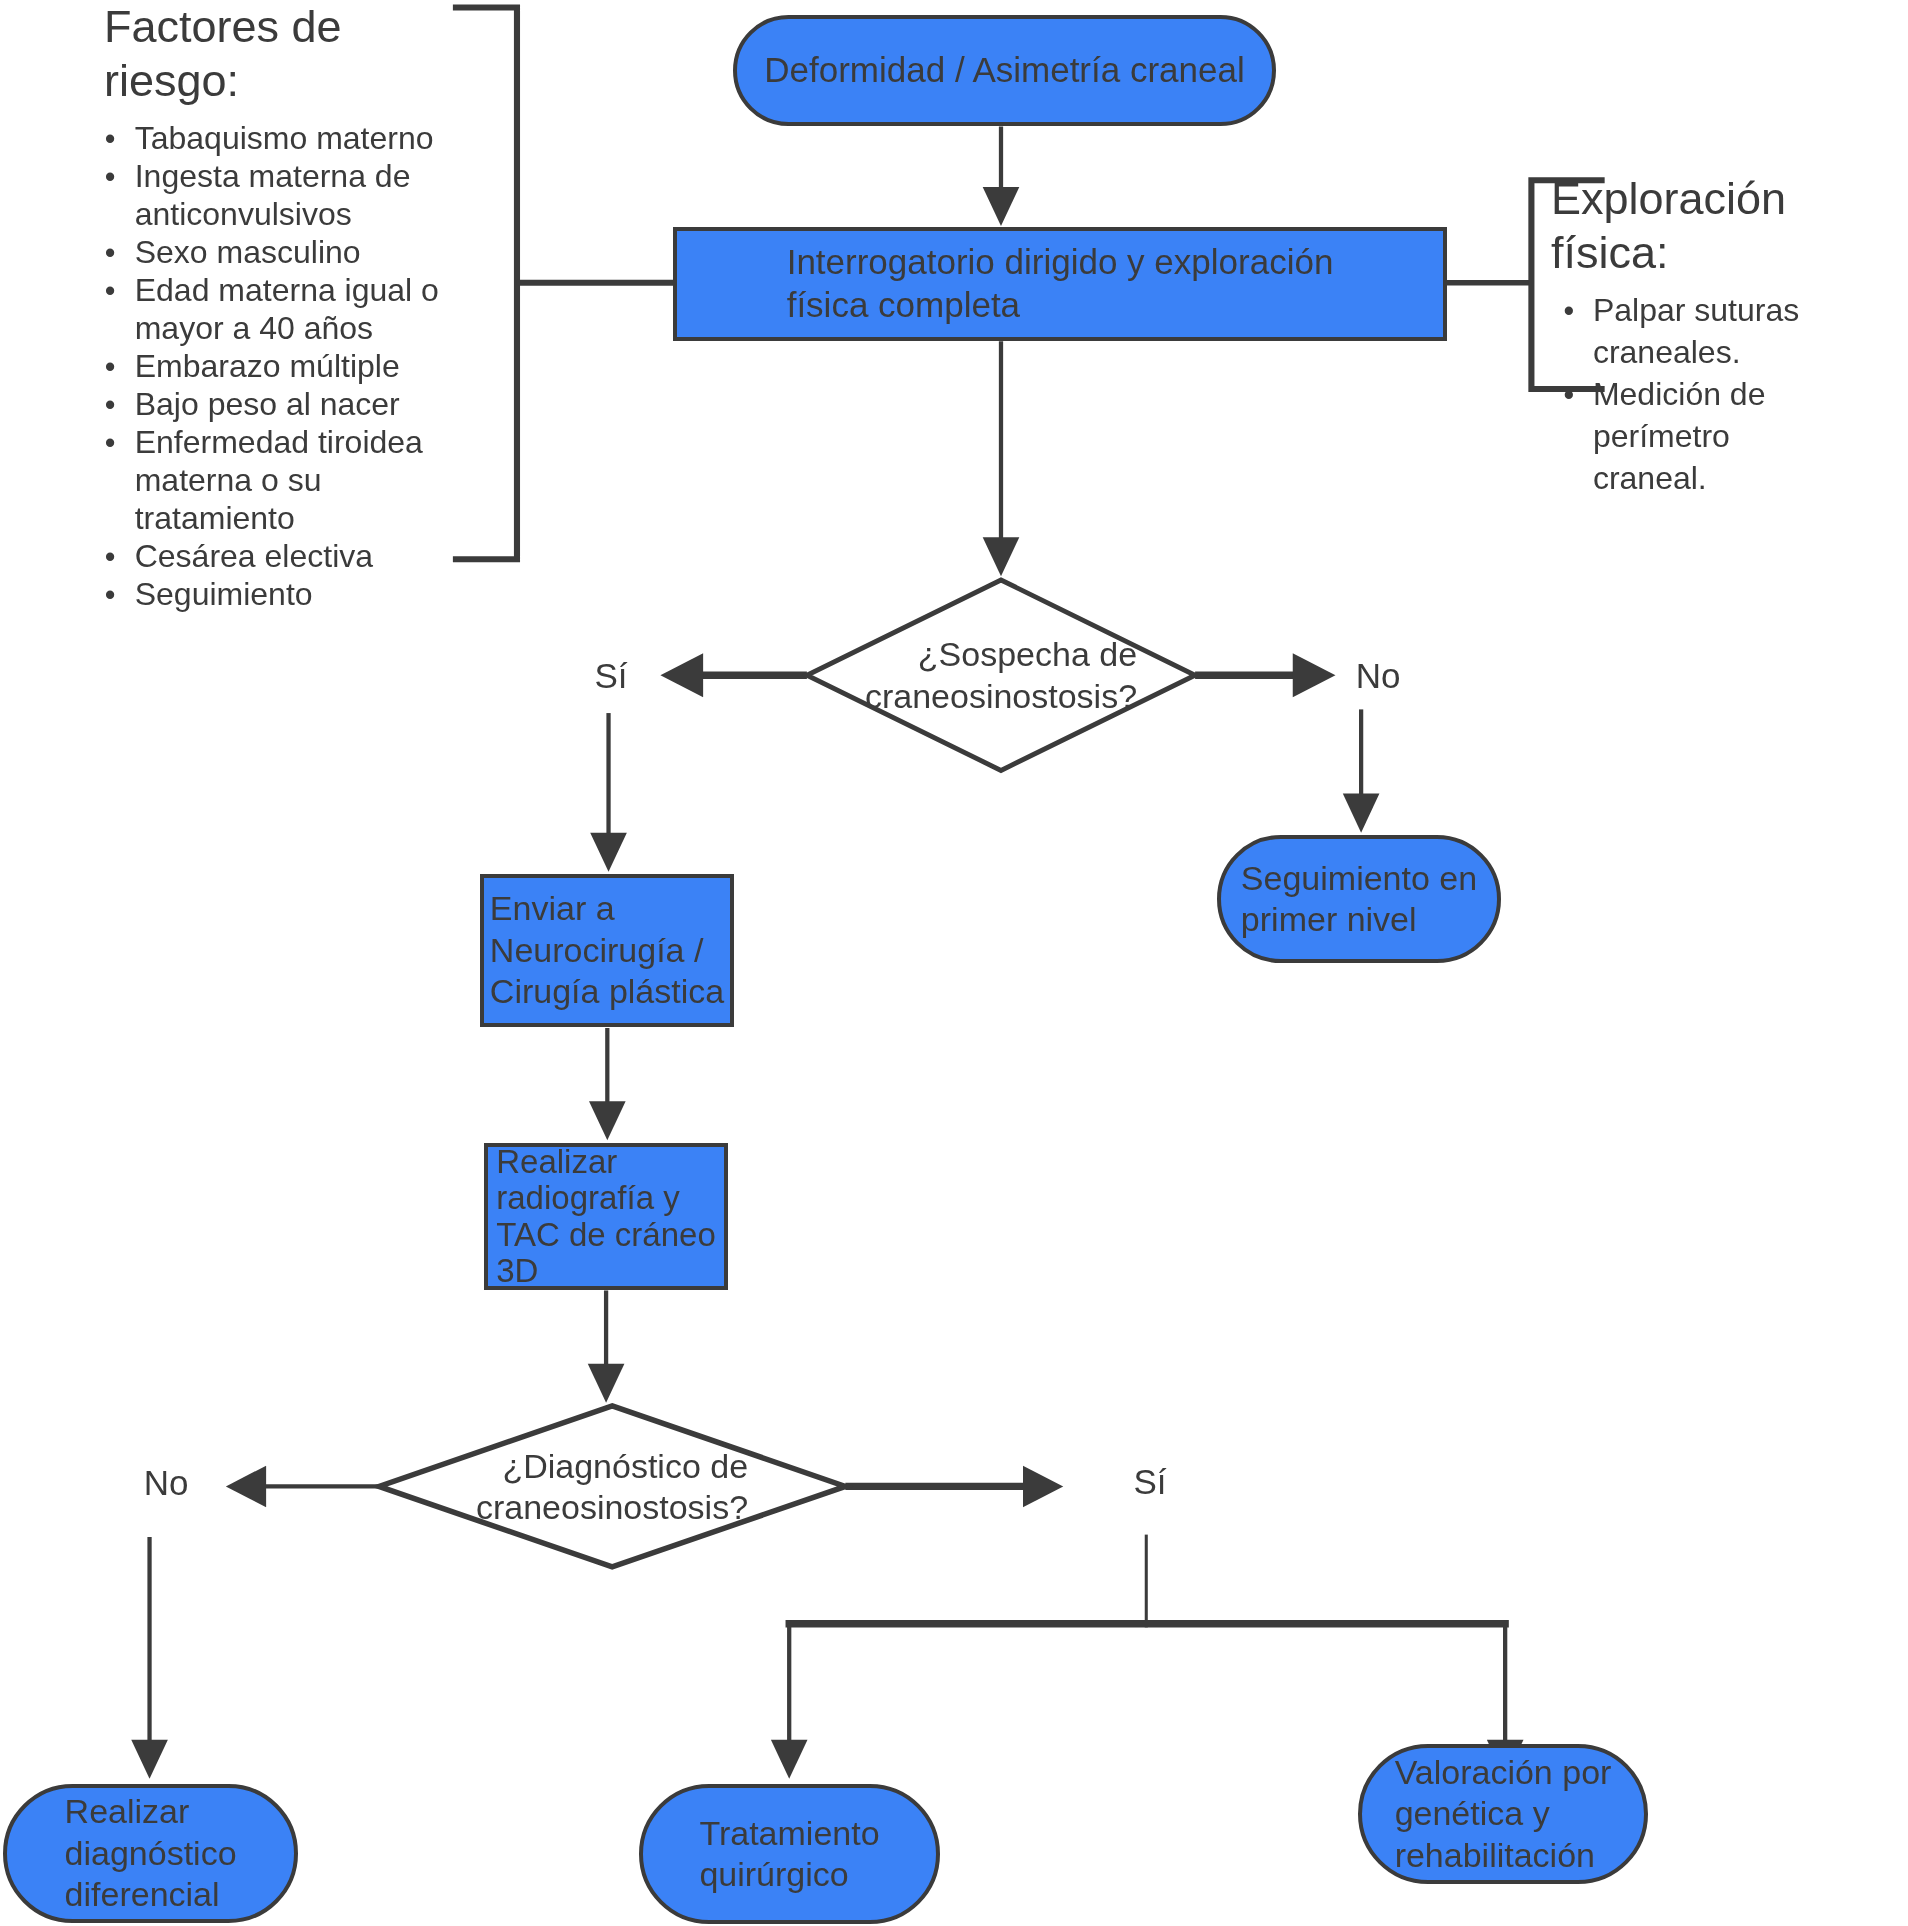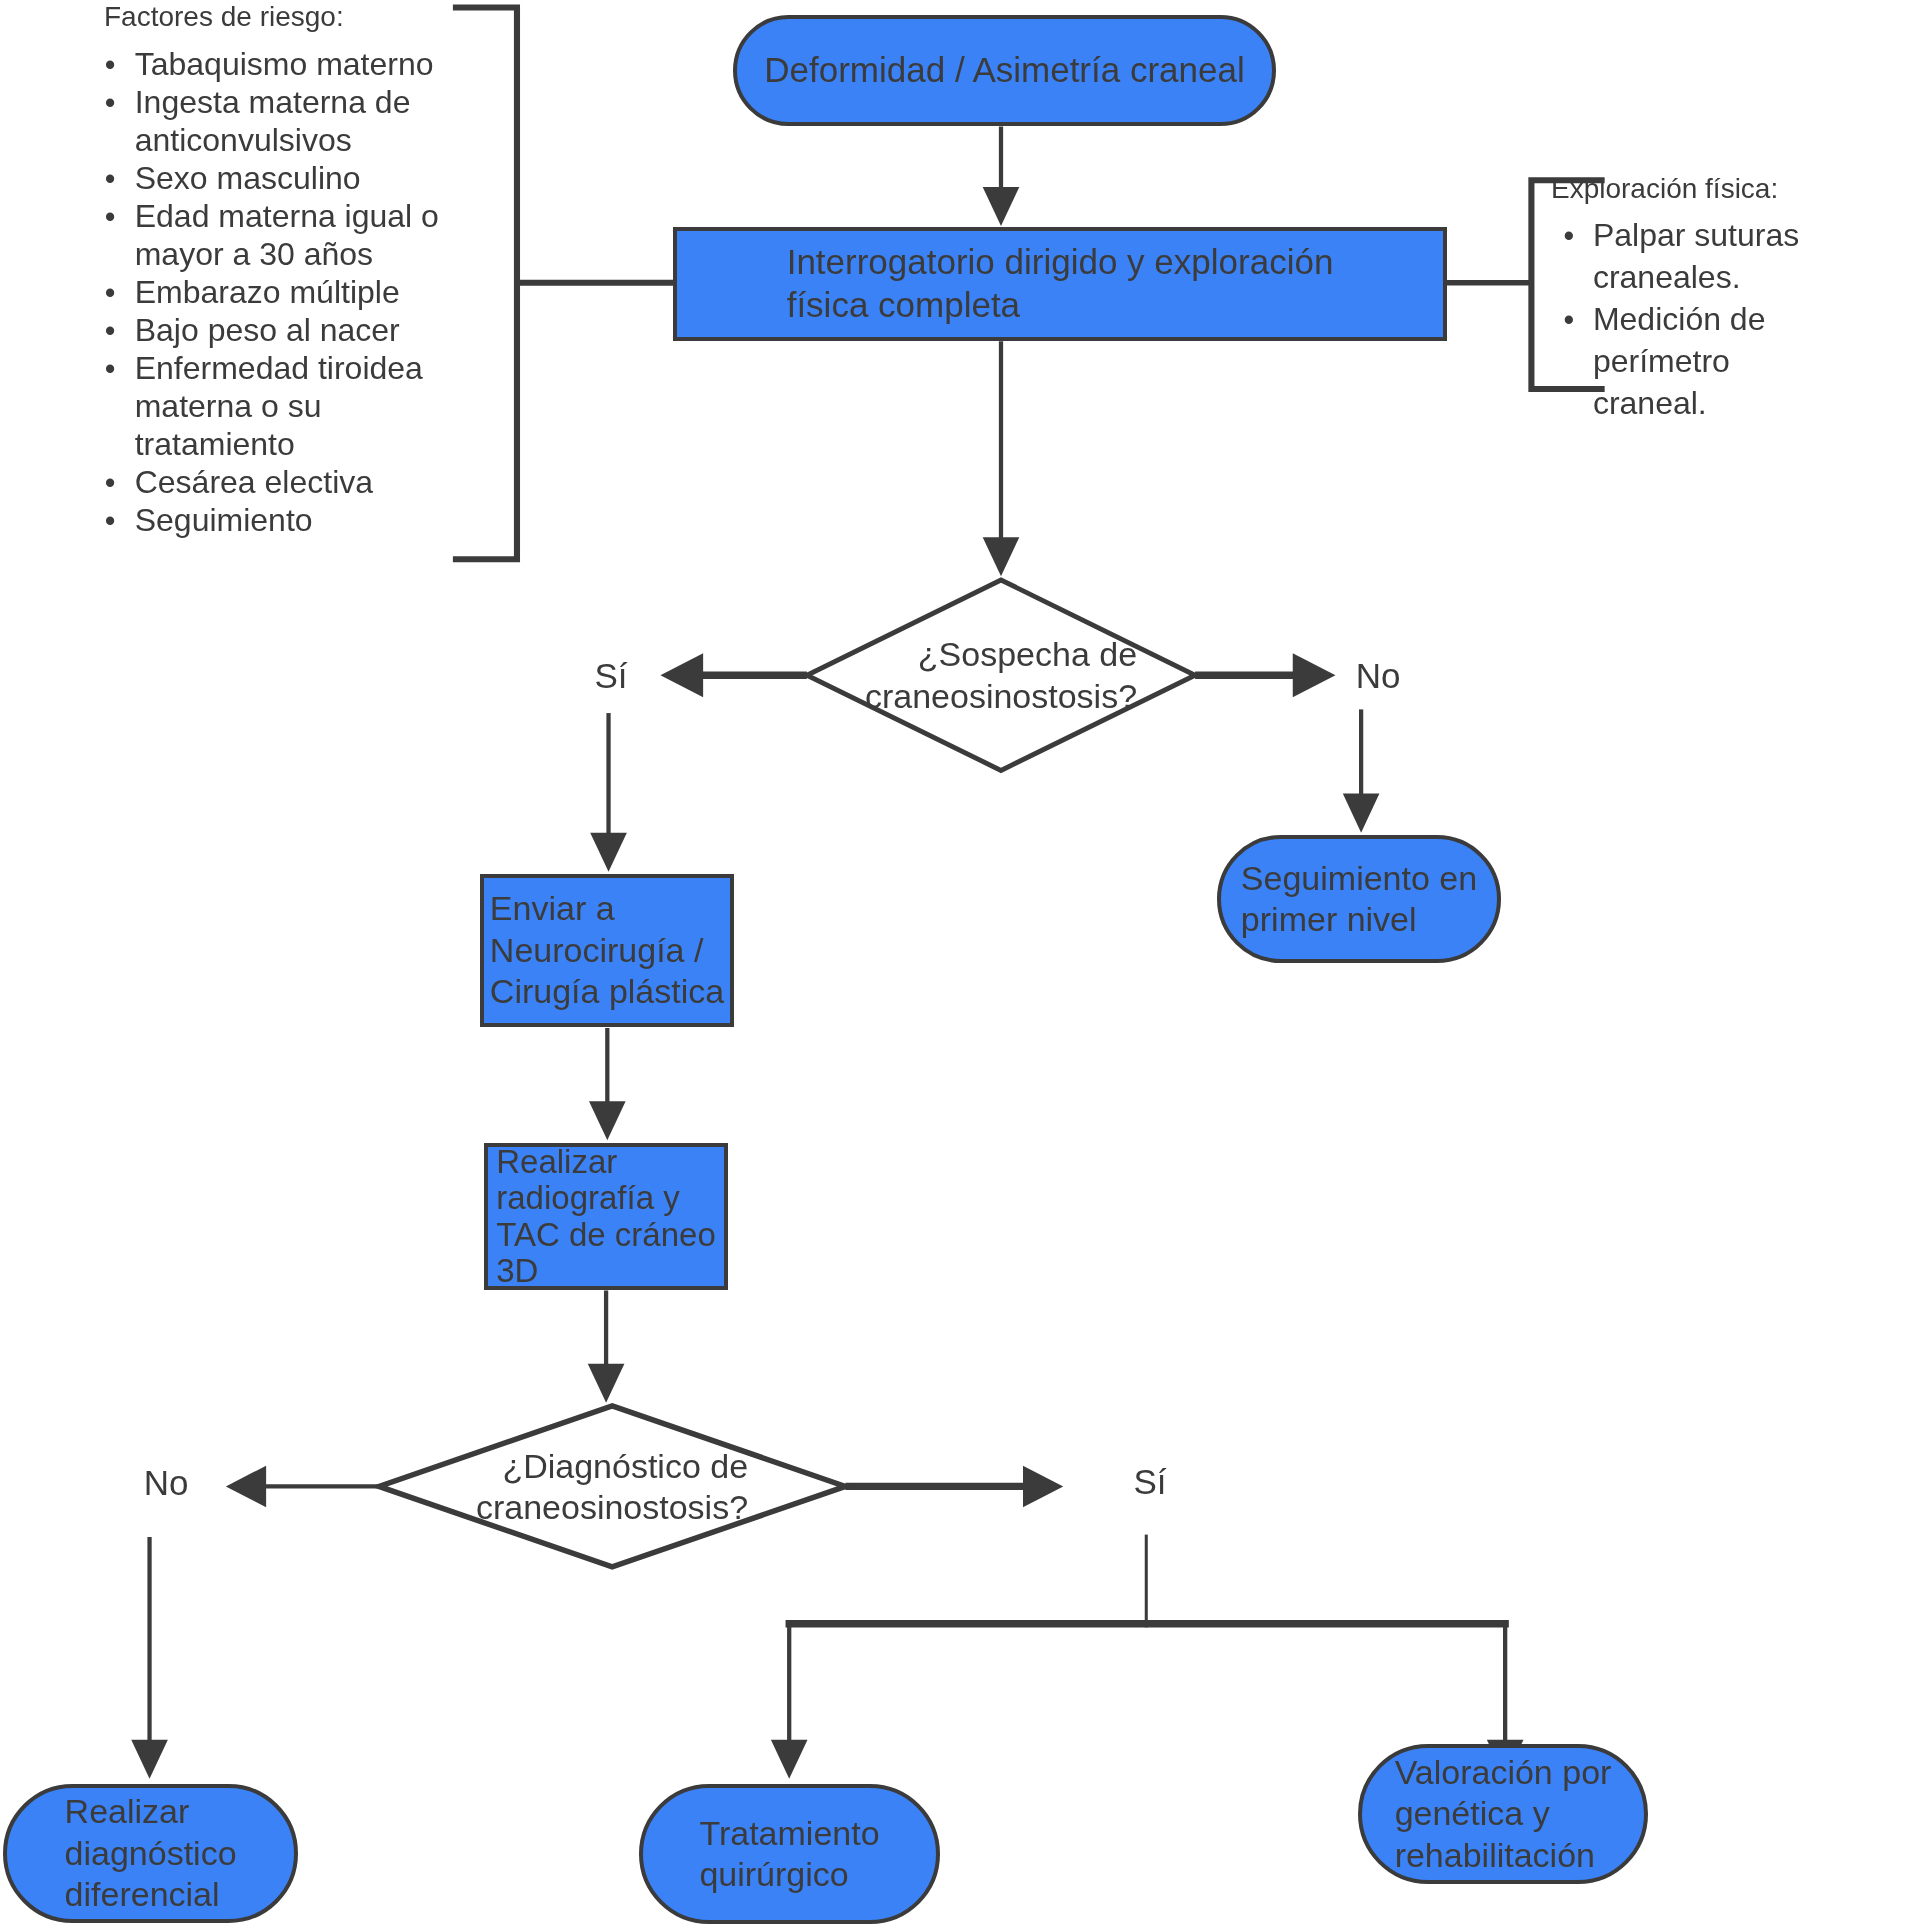--- a/index.html
+++ b/index.html
@@ -35,21 +35,21 @@
     z-index:2;
     background:transparent;
   }
   .branch-label{
     position:absolute;
     font-size:35px;line-height:1;
     display:flex;align-items:center;justify-content:center;
     z-index:2;
   }
   .side-block{position:absolute;z-index:2;}
-  .side-title{font-size:28px;line-height:1.2;white-space:pre-line;}
+  .side-title{font-size:45px;line-height:1.2;white-space:pre-line;}
   .blist{display:flex;flex-direction:column;}
   .bitem{display:flex;align-items:flex-start;}
   .bullet{
     flex:0 0 49px;
     text-align:center;
     font-size:30.5px;line-height:38px;
   }
   .bitem-text{
     font-size:32px;line-height:38px;
     white-space:pre-line;
@@ -129,21 +129,21 @@
         <span class="bitem-text">Ingesta materna de
 anticonvulsivos</span>
       </div>
       <div class="bitem">
         <span class="bullet">•</span>
         <span class="bitem-text">Sexo masculino</span>
       </div>
       <div class="bitem">
         <span class="bullet">•</span>
         <span class="bitem-text">Edad materna igual o
-mayor a 30 años</span>
+mayor a 40 años</span>
       </div>
       <div class="bitem">
         <span class="bullet">•</span>
         <span class="bitem-text">Embarazo múltiple</span>
       </div>
       <div class="bitem">
         <span class="bullet">•</span>
         <span class="bitem-text">Bajo peso al nacer</span>
       </div>
       <div class="bitem">

